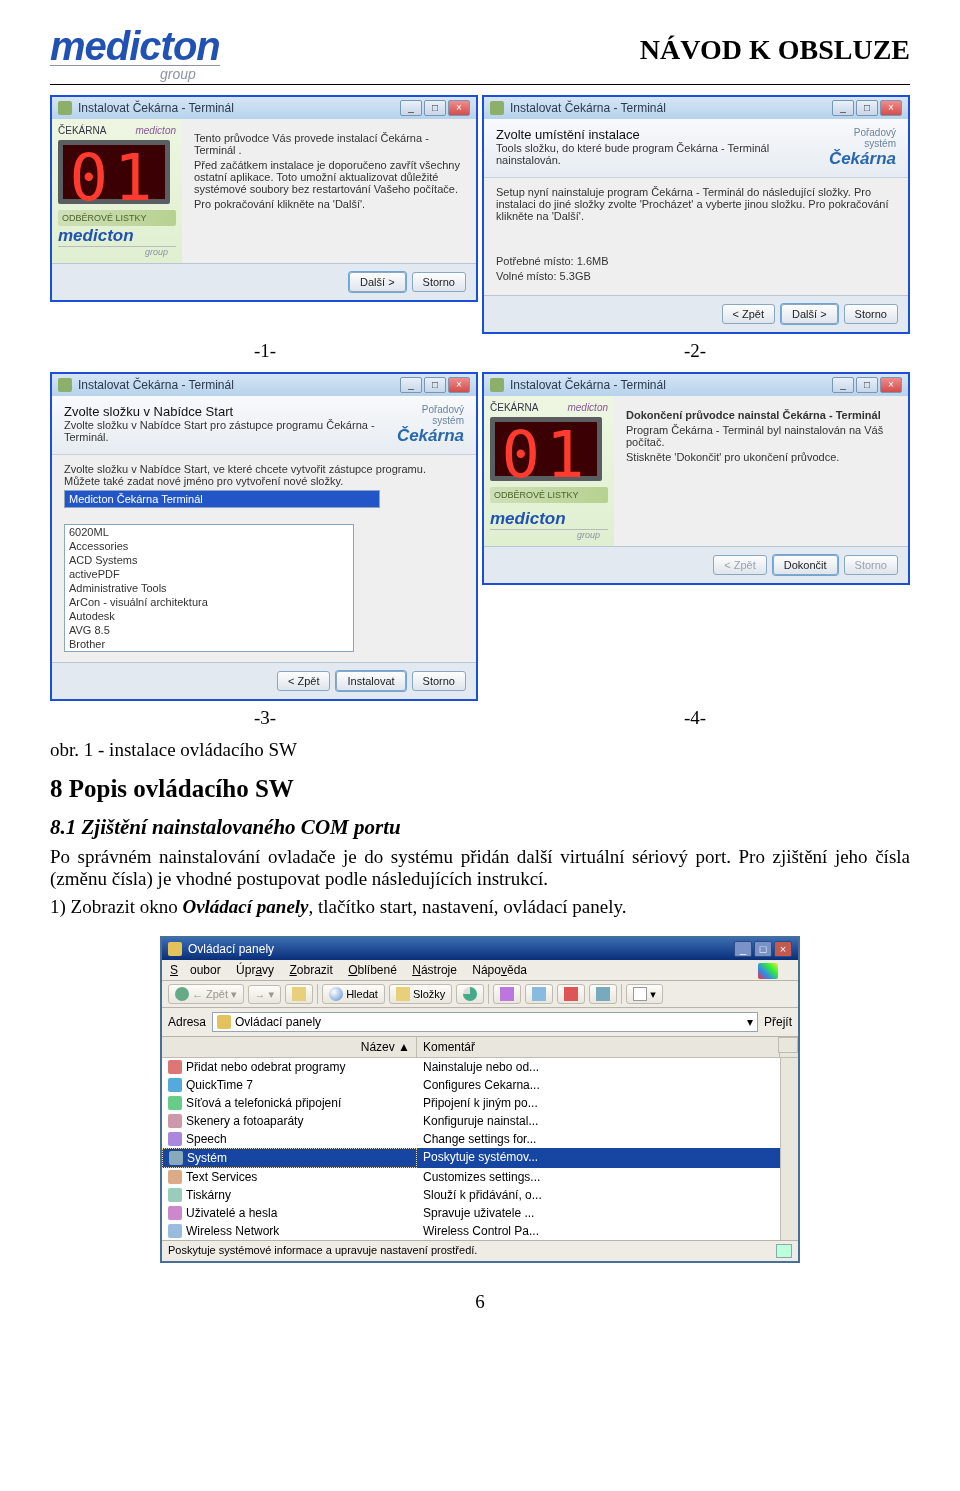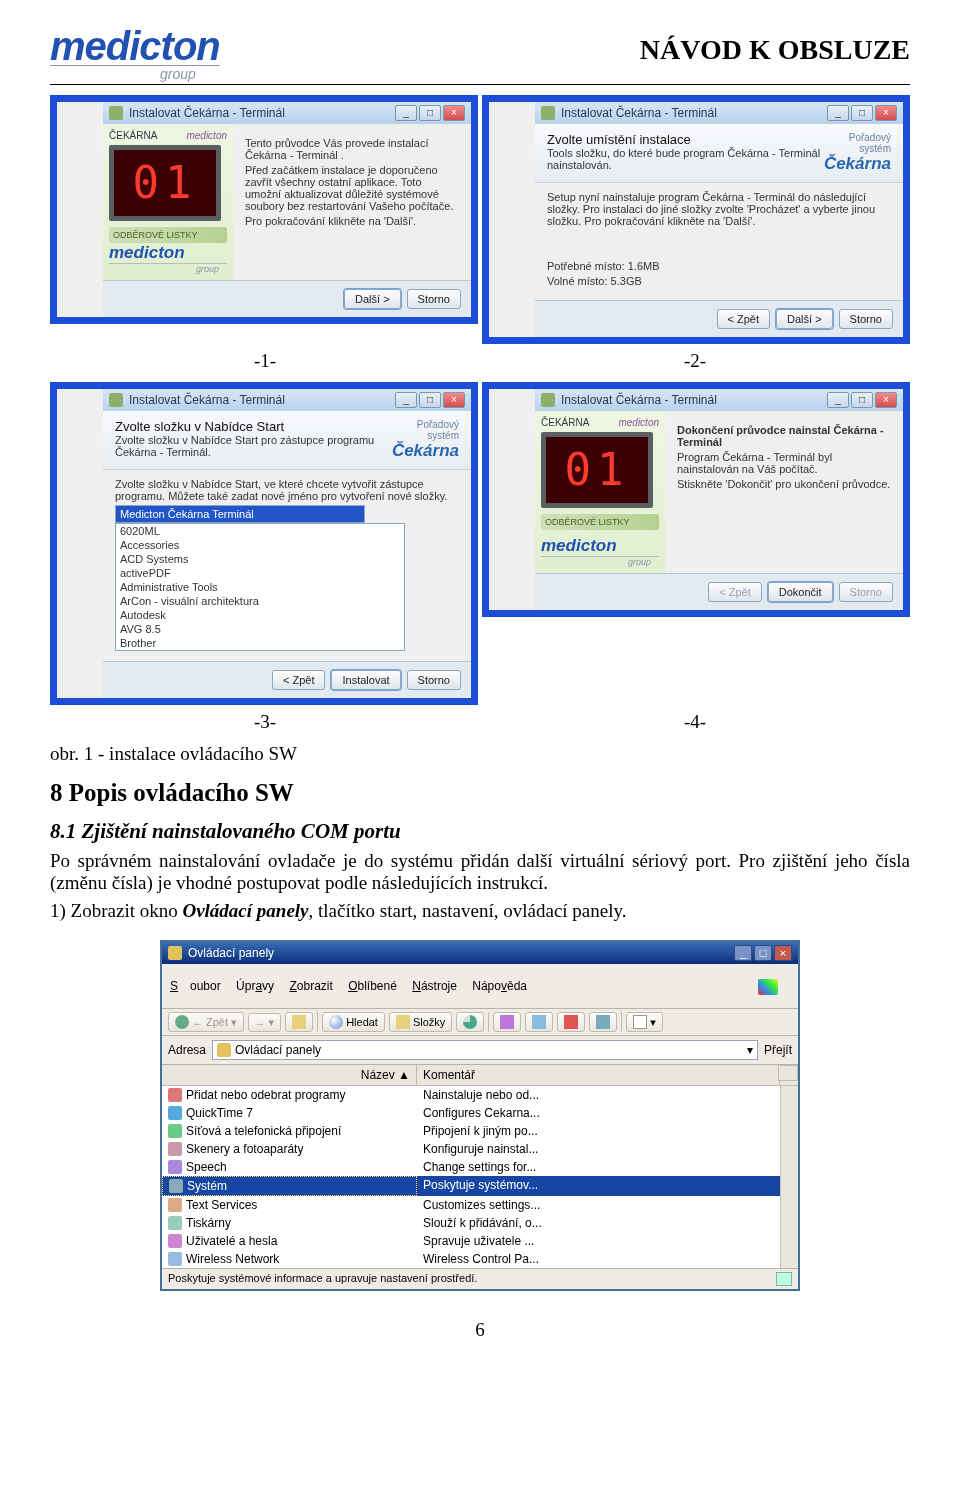--- a/index.html
+++ b/index.html
@@ -43,25 +43,24 @@
     margin-top: 10px;
   }
   .screens-row {
     display: flex;
     gap: 4px;
     justify-content: center;
     margin-bottom: 4px;
   }
   .screens-row > div { flex: 1; }
   .win {
-    border: 7px solid #1d4ed8;
+    border: 2px solid #1d4ed8;
     background: #efefef;
     font-family: Tahoma, Arial, sans-serif;
     font-size: 11px;
-    padding-left: 46px;
   }
   .win-tb {
     background: linear-gradient(#d6e6f5, #b6d2ec);
     display: flex;
     align-items: center;
     padding: 3px 6px;
     color: #2c3a4d;
     font-size: 12px;
   }
   .win-tb .ico {
@@ -88,27 +87,27 @@
   .ctrl.close { background: linear-gradient(#f08c8c,#d24d4d); color:#fff; }
   .win-body { display: flex; }
   .sidebar {
     width: 130px;
     background: linear-gradient(#eef6e2,#dfefd0);
     padding: 6px;
     display: flex;
     flex-direction: column;
   }
   .disp7 {
-    width: 112px; height: 76px;
+    width: 112px; height: 64px;
     background: #3b0003;
     border: 5px solid #5b5e61;
     border-radius: 2px;
     color: #ff3a2f;
     font-family: monospace;
-    font-size: 44px;
+    font-size: 64px;
     text-align: center;
     line-height: 66px;
     letter-spacing: 6px;
     margin-bottom: 6px;
   }
   .side-label {
     background: linear-gradient(90deg,#cfe0b9,#b6d190);
     color: #4b6128;
     font-size: 9px;
     padding: 3px 4px;
@@ -187,21 +186,21 @@
     background:#d8d4cc;
   }
   .cp-tb {
     background: linear-gradient(#3a6cb2,#0a2e7a);
     color:#fff; display:flex; align-items:center; padding:3px 6px;
   }
   .cp-tb .ico { width:14px;height:14px;background:#e3c15c;margin-right:6px;border-radius:2px; }
   .cp-tb .ctrls { margin-left:auto; display:flex; gap:2px; }
   .cp-tb .c { width:18px;height:16px;background:#7a93c7;border:1px solid #2c4b87;border-radius:2px;color:#fff;font-size:11px;text-align:center;line-height:14px;}
   .cp-tb .c.close { background:#c25a4f; }
-  .cp-menu { background:#efece5; padding:15px 8px; font-size:12px; border-bottom:1px solid #b8b3a9; }
+  .cp-menu { background:#efece5; padding:3px 8px; font-size:12px; border-bottom:1px solid #b8b3a9; }
   .cp-menu span { margin-right:12px; }
   .cp-menu u { text-decoration: underline; }
   .cp-tool {
     background:#efece5; padding:3px 6px; display:flex; align-items:center; gap:4px;
     border-bottom:1px solid #b8b3a9; flex-wrap:wrap;
   }
   .cp-tool .tb {
     display:inline-flex; align-items:center; gap:3px;
     padding:2px 6px; border:1px solid #c0bbb0; border-radius:3px;
     background:linear-gradient(#fdfcf9,#e9e6dd); font-size:11px;
@@ -357,21 +356,21 @@
             <div>
               <div class="hdr-text">Zvolte složku v Nabídce Start</div>
               <div style="font-size:11px">Zvolte složku v Nabídce Start pro zástupce programu Čekárna - Terminál.</div>
             </div>
             <div class="brand">
               <span class="sup">Pořadový systém</span>
               <span>Čekárna</span>
             </div>
           </div>
           <p>Zvolte složku v Nabídce Start, ve které chcete vytvořit zástupce programu. Můžete také zadat nové jméno pro vytvoření nové složky.</p>
-          <div style="background:#fff;border:1px solid #8ba6bf;padding:2px 4px;width:250px;margin-bottom:0;color:#2155c8;background:#2155c8;color:#fff">Medicton Čekárna Terminál</div>
+          <div style="background:#fff;border:1px solid #8ba6bf;padding:2px 4px;width:316px;margin-bottom:16px;color:#2155c8;background:#2155c8;color:#fff">Medicton Čekárna Terminál</div>
           <div class="listbox" id="lb3">
               <div>6020ML</div>
               <div>Accessories</div>
               <div>ACD Systems</div>
               <div>activePDF</div>
               <div>Administrative Tools</div>
               <div>ArCon - visuální architektura</div>
               <div>Autodesk</div>
               <div>AVG 8.5</div>
               <div>Brother</div>

